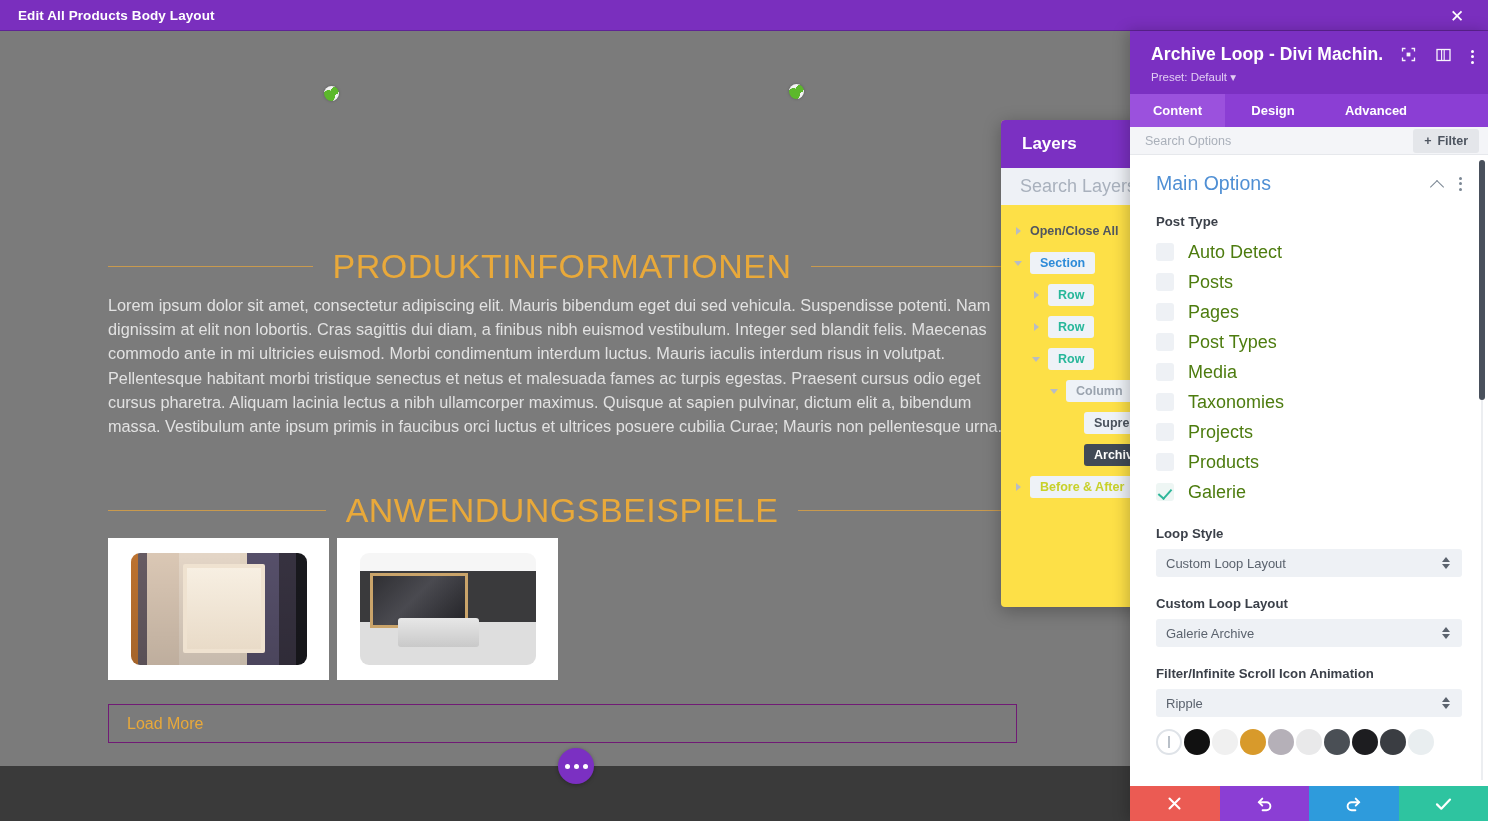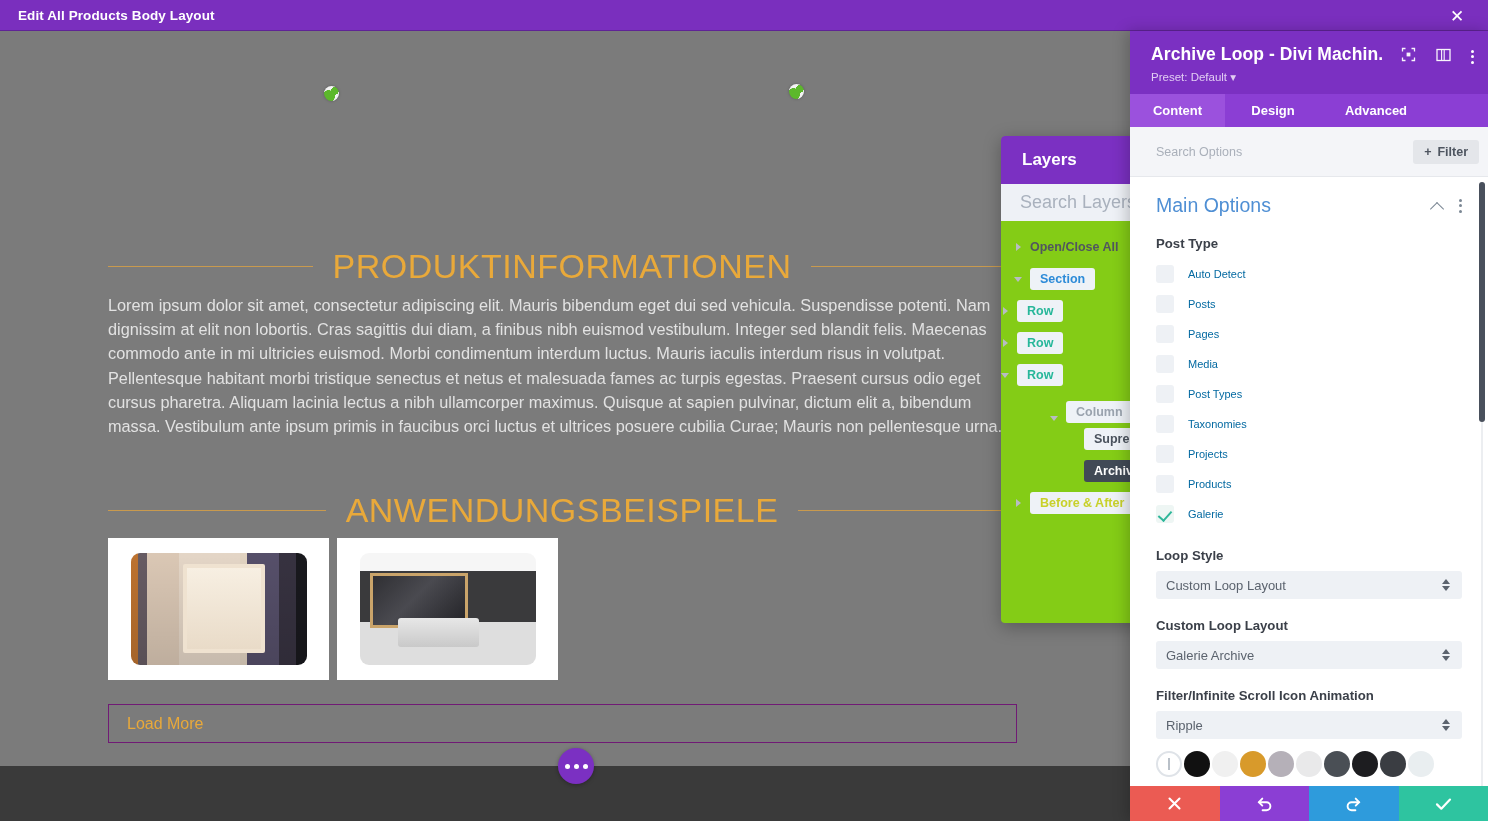--- a/index.html
+++ b/index.html
@@ -117,22 +117,22 @@
   .fab {
     position: absolute; left: 558px; top: 766px; width: 36px; height: 36px;
     border-radius: 50%; background: #7b30c2; transform: translateY(-18px);
     display: flex; align-items: center; justify-content: center; gap: 4px;
     cursor: pointer; box-shadow: 0 1px 4px rgba(0,0,0,.3);
   }
   .fab i { width: 5px; height: 5px; border-radius: 50%; background: #fff; display: block; }
 
   
   .layers {
-    position: absolute; left: 1001px; top: 136px; width: 176px; height: 487px;
-    background: #84cc16; border-radius: 4px; overflow: hidden;
+    position: absolute; left: 1001px; top: 120px; width: 176px; height: 487px;
+    background: #fde047; border-radius: 4px; overflow: hidden;
     box-shadow: 0 4px 18px rgba(0,0,0,.28);
   }
   .layers-head {
     height: 48px; background: #7b30c2; display: flex; align-items: center;
     padding-left: 21px; color: #fff; font-size: 17px; font-weight: bold;
   }
   .layers-search {
     height: 37px; background: #eef1f6; display: flex; align-items: center;
     padding-left: 19px; color: #a9b1bd; font-size: 18px;
   }
@@ -153,22 +153,22 @@
   .lrow .caret.down::after {
     content: ""; position: absolute; left: 0px; top: 3px;
     border-top: 5px solid #b8bcc4; border-left: 4px solid transparent;
     border-right: 4px solid transparent;
   }
   .lrow .lbl { white-space: nowrap; }
   .lrow.pill .lbl {
     background: #eef2f7; padding: 4px 10px; border-radius: 3px;
   }
   .lrow.lvl0 { padding-left: 13px; }
-  .lrow.lvl1 { }
-  .lrow.lvl2 { padding-left: 49px; align-items: flex-end; }
+  .lrow.lvl1 { padding-left: 31px; }
+  .lrow.lvl2 { padding-left: 49px; }
   .lrow.lvl3 { padding-left: 67px; }
   .c-openclose { color: #51565f; font-weight: 600; }
   .c-section { color: #2d8bd8; font-weight: bold; }
   .c-row     { color: #27b79a; font-weight: bold; }
   .c-column  { color: #9aa3ae; font-weight: 600; }
   .c-module  { color: #4b535e; font-weight: 600; }
   .c-ba      { color: #c8d12a; font-weight: bold; }
   .lrow.active .lbl {
     background: #414a56; color: #ffffff; font-weight: bold;
   }
@@ -198,22 +198,22 @@
     flex: 0 0 auto; padding: 0 22px; display: flex; align-items: center;
     justify-content: center; color: #ffffff; font-size: 13px; font-weight: bold;
     cursor: pointer;
   }
   .st-tab.active { background: #9b51dd; }
   .st-tab:nth-child(1) { width: 95px; padding: 0; }
   .st-tab:nth-child(2) { width: 96px; padding: 4px; }
   .st-tab:nth-child(3) { width: 110px; padding: 0; }
 
   .st-search {
-    height: 50px; background: #f4f5f8; display: flex; align-items: center;
-    padding: 0 9px 0 26px; border-bottom: 1px solid #e6e8ec;
+    height: 28px; background: #f4f5f8; display: flex; align-items: center;
+    padding: 0 9px 0 15px; border-bottom: 1px solid #e6e8ec;
   }
   .st-search .sph { flex: 1; color: #aab0ba; font-size: 12.5px; }
   .st-filter {
     background: #e4e6ea; color: #4e5560; font-size: 12.5px; font-weight: 600;
     padding: 5px 11px; border-radius: 3px; display: flex; align-items: center;
     gap: 6px; cursor: pointer;
   }
 
   .st-body { flex: 1; overflow: hidden; position: relative; padding: 0 0 0 0; }
   .st-scroll { padding: 17px 26px 10px 26px; }
@@ -238,21 +238,21 @@
   .cb-box {
     width: 18px; height: 18px; border-radius: 3px; background: #eef1f5;
     margin-right: 14px; flex: 0 0 18px; position: relative;
   }
   .cb-row.checked .cb-box { background: #eef6f4; }
   .cb-row.checked .cb-box::after {
     content: ""; position: absolute; left: 5px; top: 3px; width: 6px; height: 11px;
     border-right: 2.2px solid #2fb79a; border-bottom: 2.2px solid #2fb79a;
     transform: rotate(42deg);
   }
-  .cb-lbl { color: #0369a1; font-size: 11px; }
+  .cb-lbl { color: #4d7c0f; font-size: 18px; }
 
   .select {
     height: 28px; background: #eef1f5; border-radius: 3px; display: flex;
     align-items: center; padding: 0 10px; color: #5b636e; font-size: 13px;
     position: relative; cursor: pointer;
   }
   .select .sv { flex: 1; }
   .spin { display: flex; flex-direction: column; gap: 2px; margin-right: 2px; }
   .spin .up, .spin .dn { width: 0; height: 0; border-left: 4px solid transparent; border-right: 4px solid transparent; }
   .spin .up { border-bottom: 5px solid #5b636e; }
@@ -443,25 +443,25 @@
             <div class="cb-row">
               <span class="cb-box"></span>
               <span class="cb-lbl">Posts</span>
             </div>
             <div class="cb-row">
               <span class="cb-box"></span>
               <span class="cb-lbl">Pages</span>
             </div>
             <div class="cb-row">
               <span class="cb-box"></span>
+              <span class="cb-lbl">Post Types</span>
+            </div>
+            <div class="cb-row">
+              <span class="cb-box"></span>
               <span class="cb-lbl">Media</span>
-            </div>
-            <div class="cb-row">
-              <span class="cb-box"></span>
-              <span class="cb-lbl">Post Types</span>
             </div>
             <div class="cb-row">
               <span class="cb-box"></span>
               <span class="cb-lbl">Taxonomies</span>
             </div>
             <div class="cb-row">
               <span class="cb-box"></span>
               <span class="cb-lbl">Projects</span>
             </div>
             <div class="cb-row">

